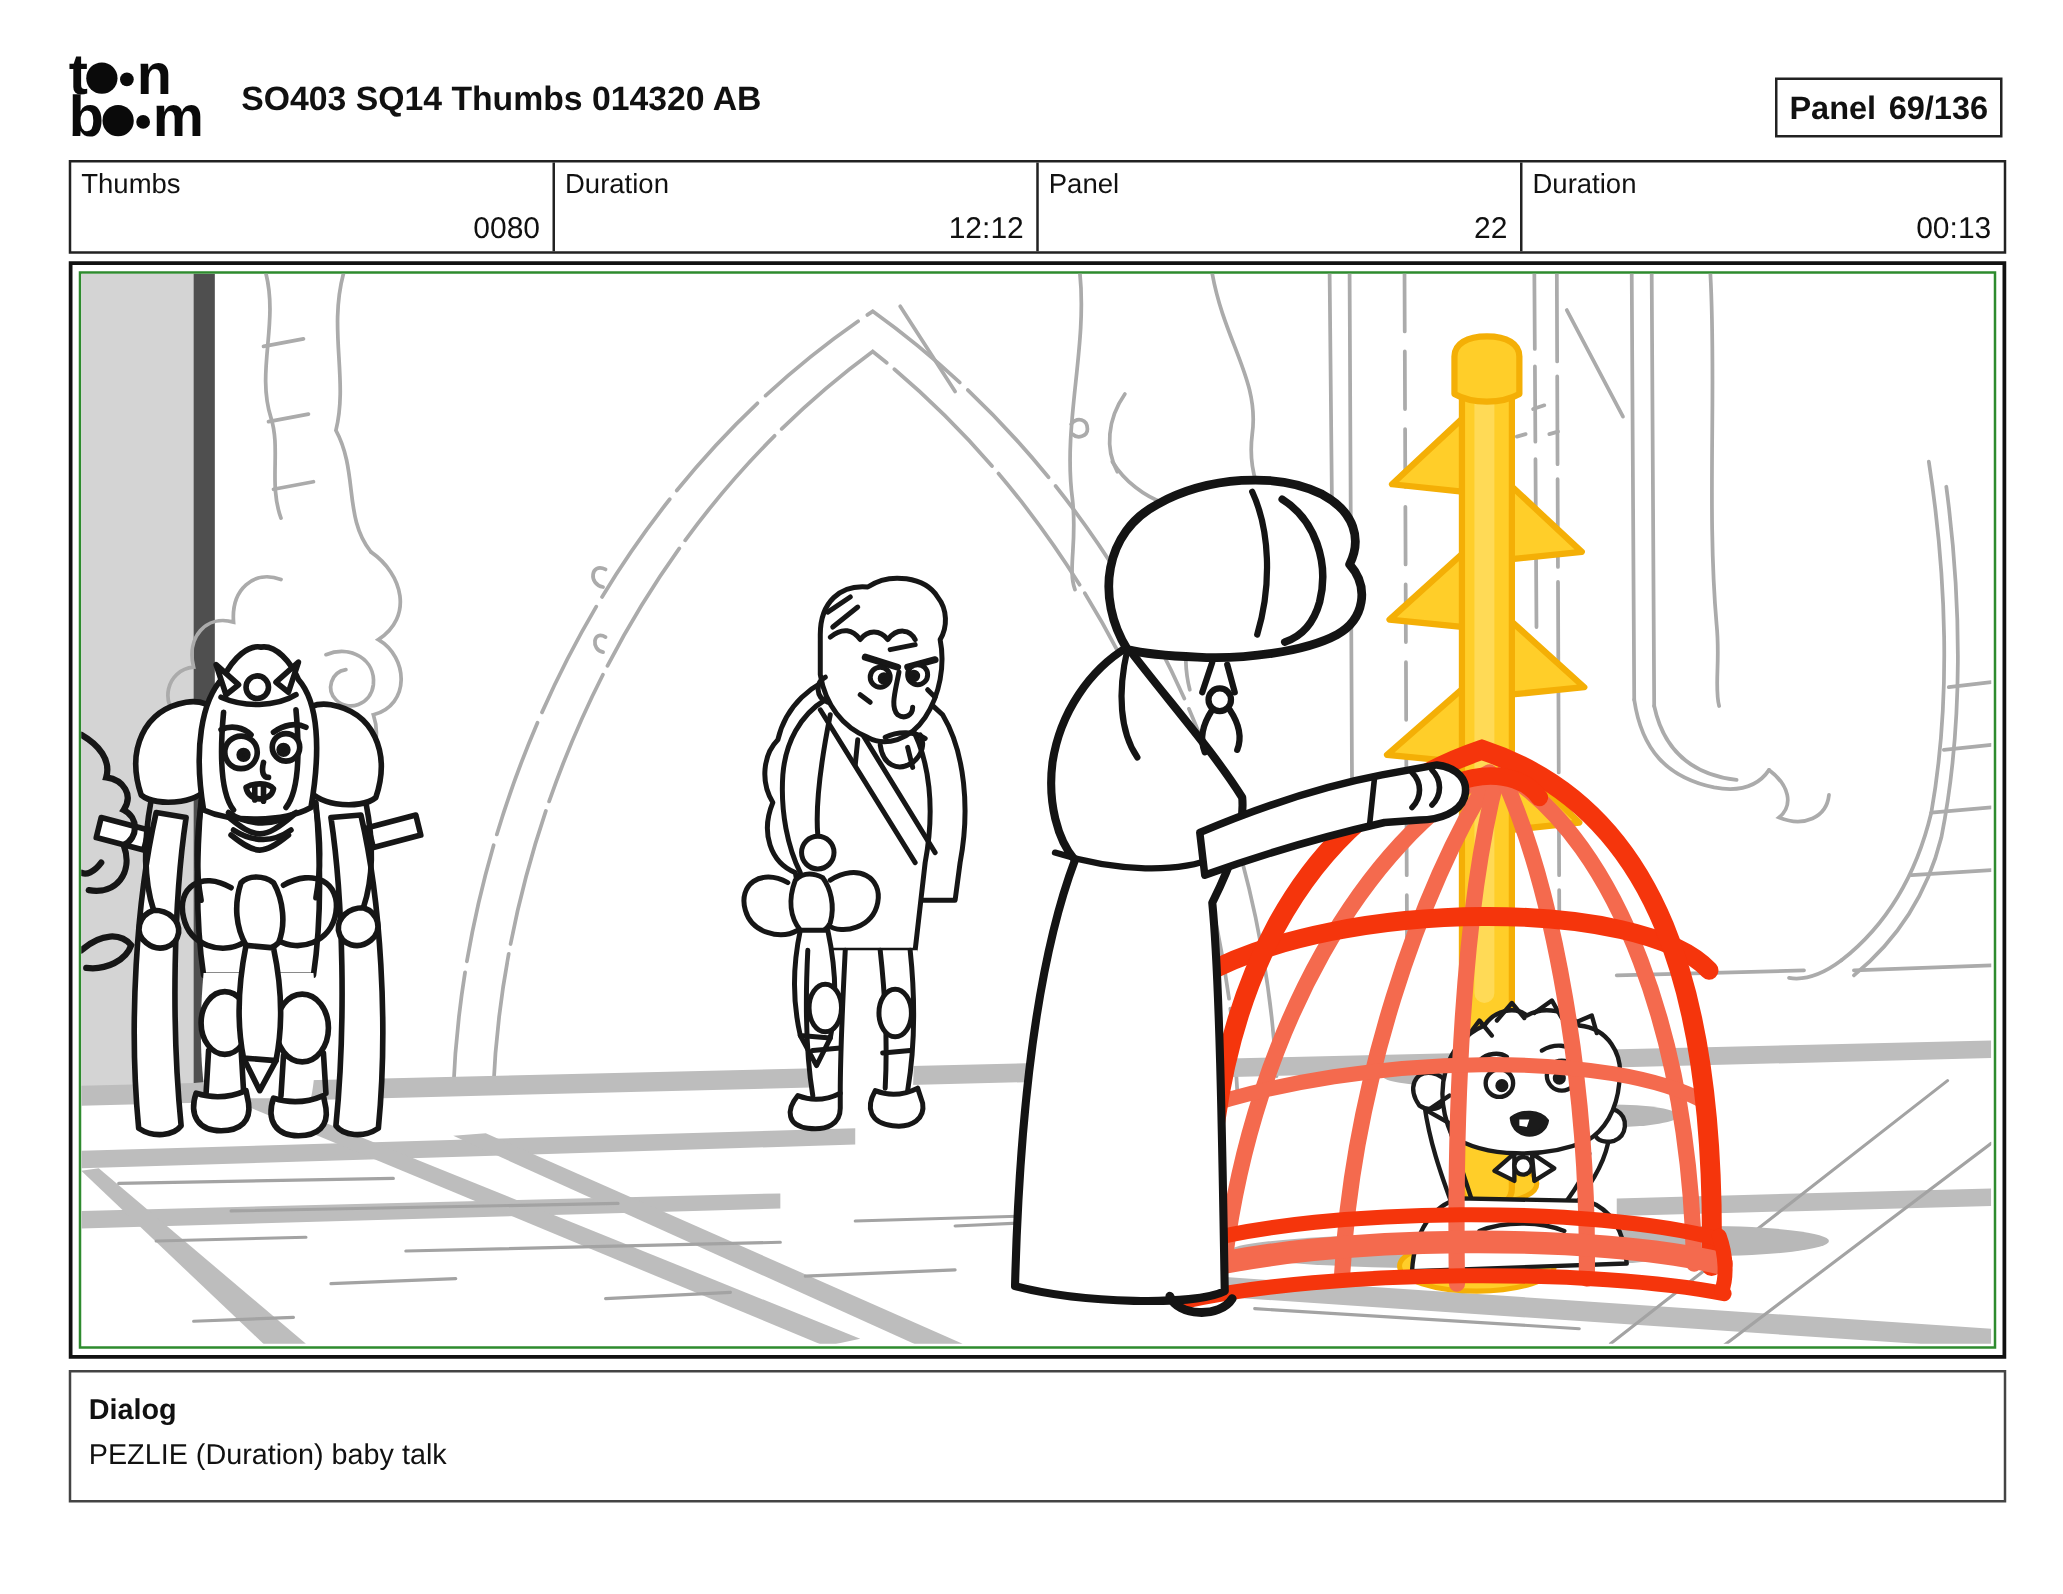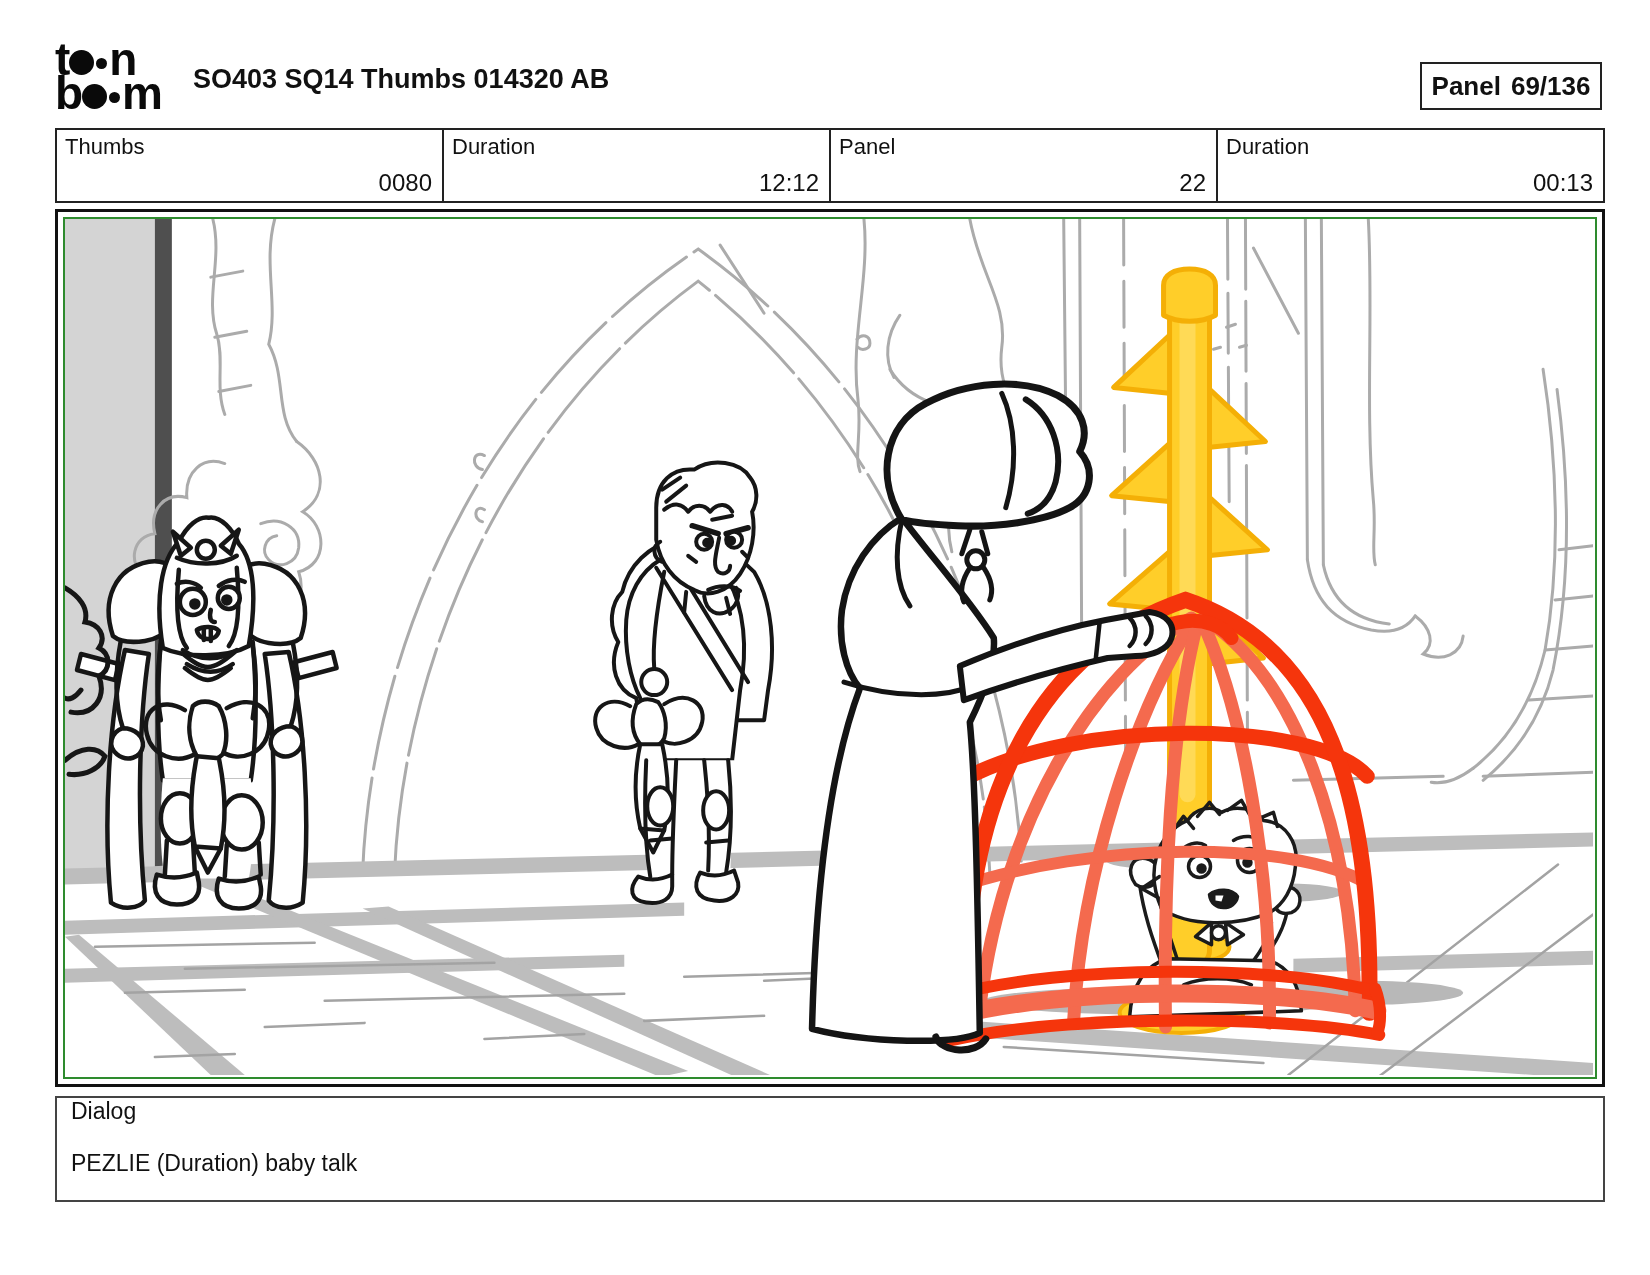--- a/index.html
+++ b/index.html
@@ -25,21 +25,21 @@
   .info-value{position:absolute;right:10px;bottom:4px;font-size:24px;margin-left:20px;}
   
   .board-panel{position:absolute;left:55px;top:209px;width:1550px;height:878px;
                border:3px solid #111;box-sizing:border-box;background:#fff;}
   .green-frame{position:absolute;left:5px;top:5px;right:5px;bottom:5px;
                border:2px solid #2e8b2e;}
   .artwork{position:absolute;left:7px;top:7px;width:1528px;height:856px;}
   
   .dialog-box{position:absolute;left:55px;top:1096px;width:1550px;height:106px;
               border:2px solid #444;box-sizing:border-box;background:#fff;}
-  .dialog-label{position:absolute;left:14px;top:0;font-size:23px;}
+  .dialog-label{position:absolute;left:14px;top:16px;font-size:23px;font-weight:bold;}
   .dialog-text{position:absolute;left:14px;top:52px;font-size:23px;}
 </style>
 </head>
 <body>
 
 <div class="page">
 
   <div class="logo">
     <div class="logo-row">
       <span>t</span>

